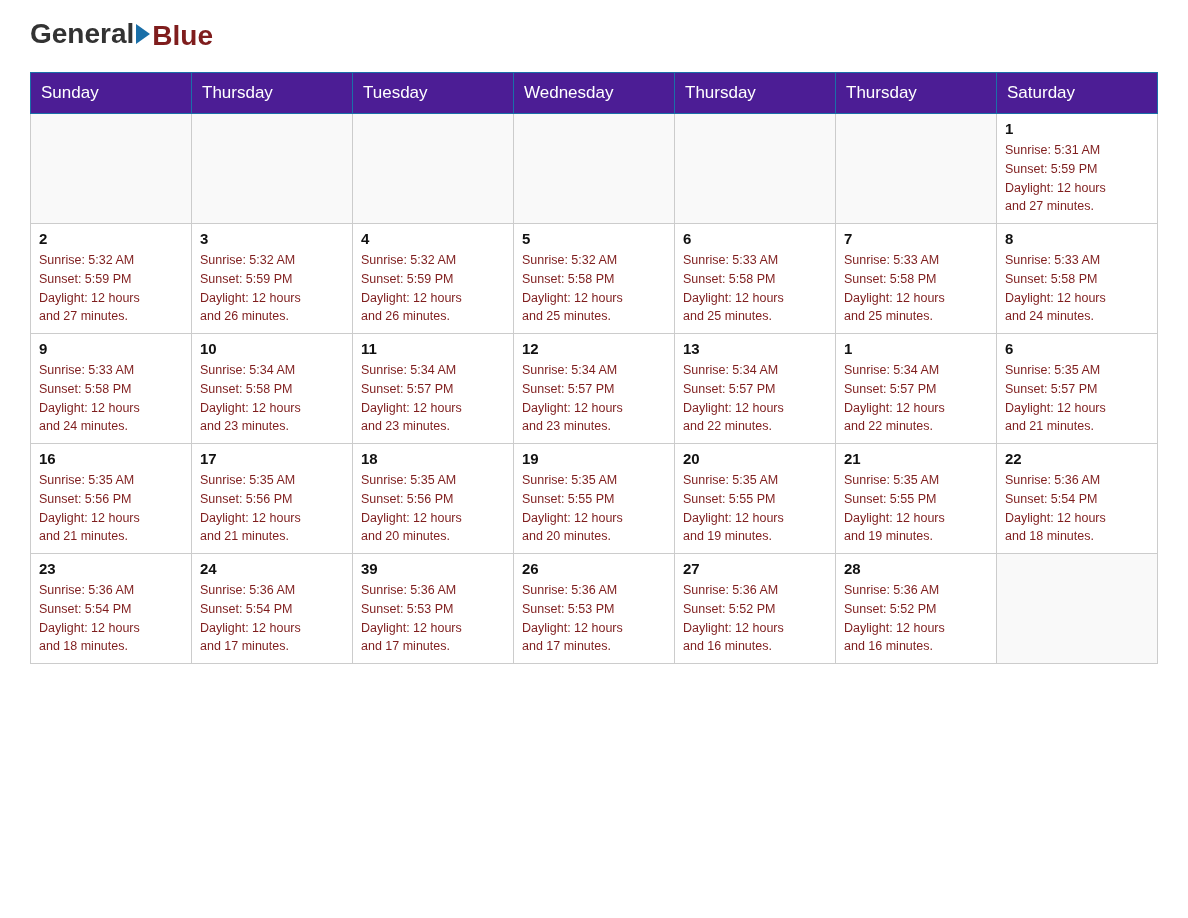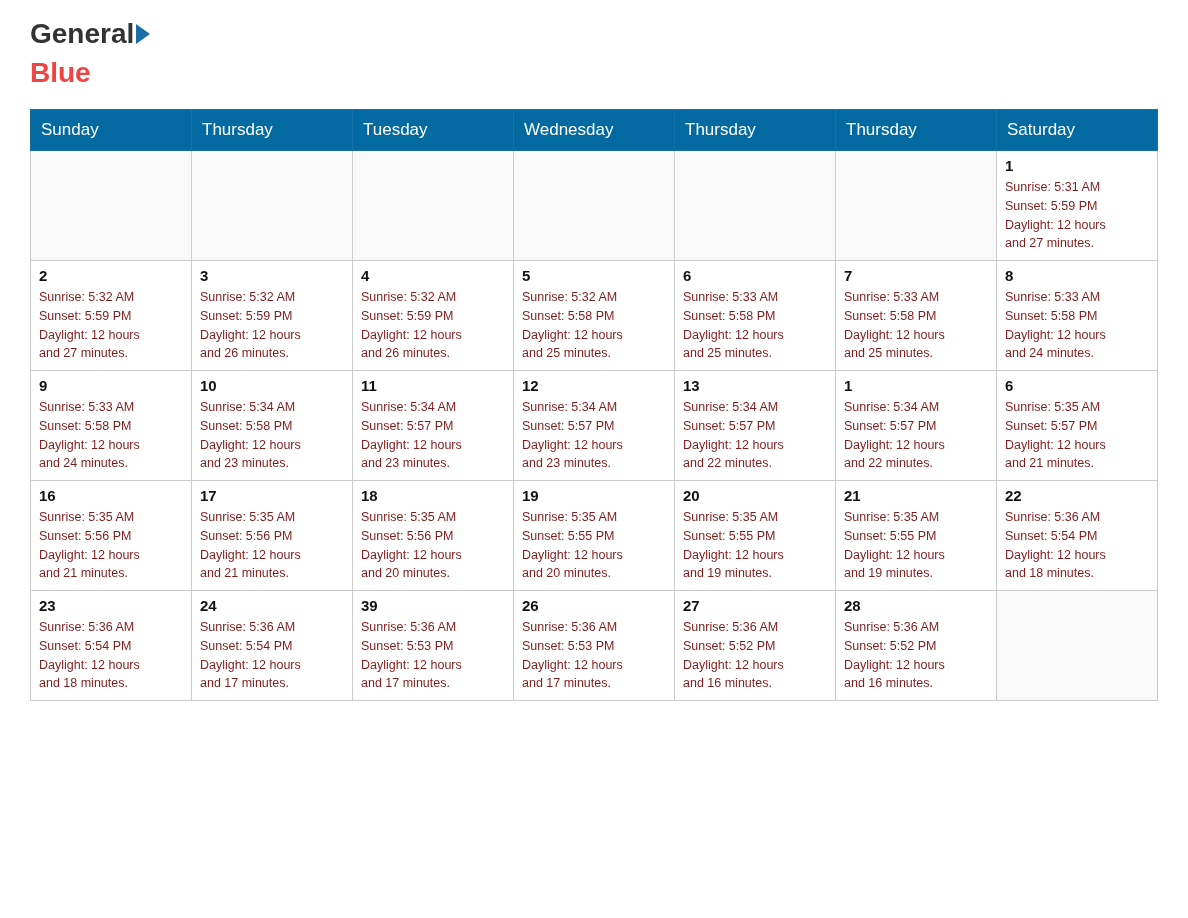--- a/index.html
+++ b/index.html
@@ -12,21 +12,21 @@
       padding: 20px 30px;
     }
     .header {
       display: flex;
       justify-content: space-between;
       align-items: flex-start;
       margin-bottom: 20px;
     }
     .logo {
       display: flex;
-      flex-direction: column;
+      flex-direction: row;
       align-items: flex-start;
     }
     .title-section {
       text-align: right;
     }
     .month-title {
       font-size: 52px;
       font-weight: normal;
       color: #111;
       line-height: 1.1;
@@ -35,21 +35,21 @@
       font-size: 22px;
       color: #444;
       margin-top: 4px;
     }
     .calendar {
       width: 100%;
       border-collapse: collapse;
       border: 1px solid #aaa;
     }
     .calendar th {
-      background-color: #0369a1;
+      background-color: #4c1d95;
       color: #fff;
       text-align: left;
       padding: 10px 10px;
       font-size: 17px;
       font-weight: normal;
       border: 1px solid #1a6fa8;
     }
     .calendar td {
       vertical-align: top;
       border: 1px solid #ccc;
@@ -78,21 +78,21 @@
   </style>
 </head>
 <body>
 
 <div class="header">
   <div class="logo">
     <div style="display:flex; align-items:center; line-height:1;">
       <span style="font-size:28px; font-weight:bold; color:#333;">General</span>
       <span style="display:inline-block; width:0; height:0; border-left:14px solid #1a6fa8; border-top:10px solid transparent; border-bottom:10px solid transparent; margin: 0 2px;"></span>
     </div>
-    <div style="font-size:28px; font-weight:bold; color:#ef4444; margin-top:9px;">Blue</div>
+    <div style="font-size:28px; font-weight:bold; color:#7f1d1d; margin-top:0;">Blue</div>
   </div>
   <div class="title-section">
     <div class="month-title"></div>
     <div class="location"></div>
   </div>
 </div>
 
 <table class="calendar">
   <thead>
     <tr>

